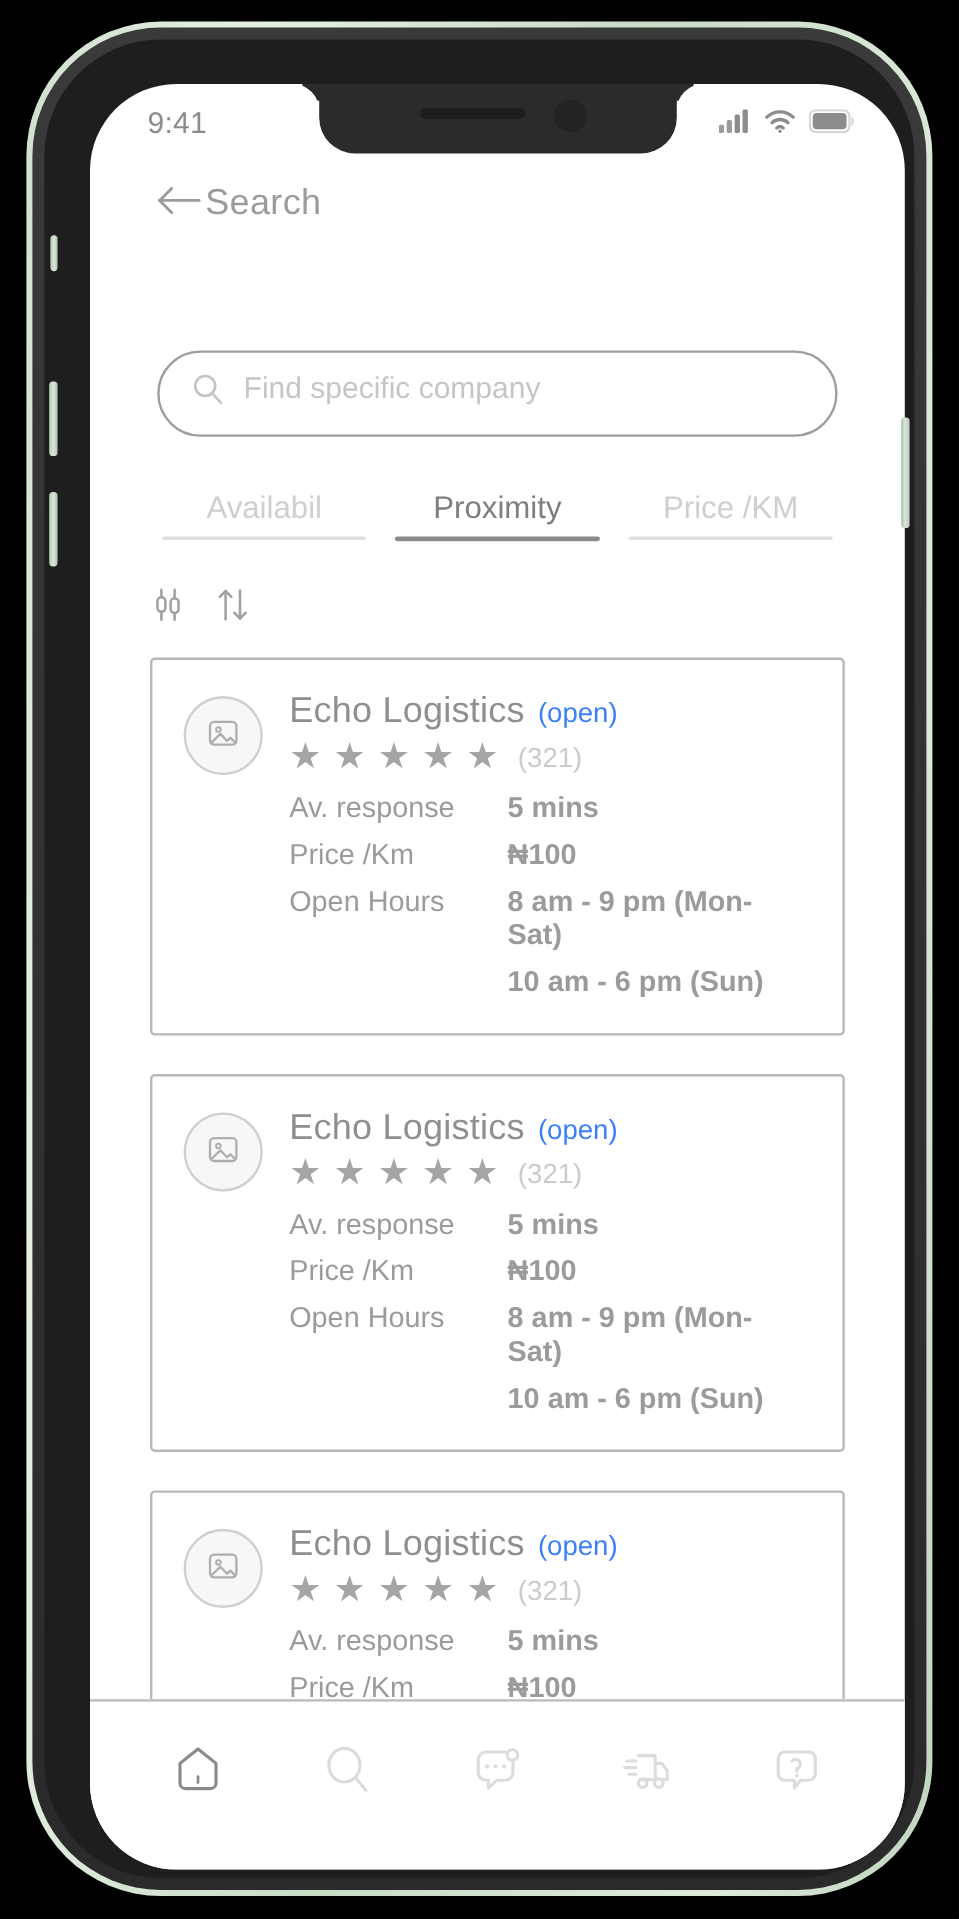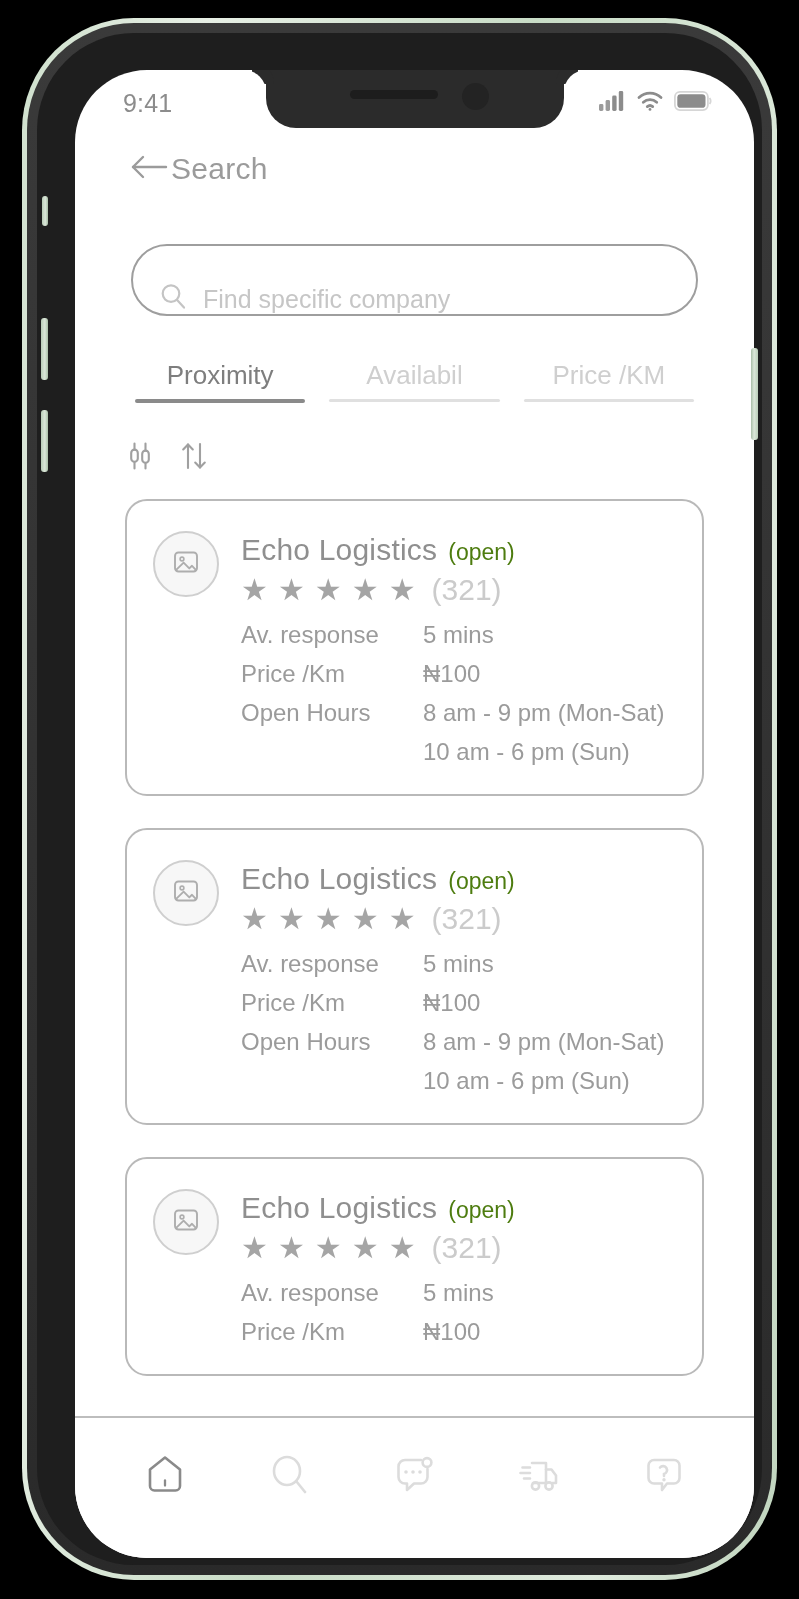--- a/index.html
+++ b/index.html
@@ -188,24 +188,25 @@
     overflow: hidden;
   }
 
   
   .search-wrap { padding: 38px 56px 0 56px; }
   .search-box {
     height: 72px;
     border: 2px solid #9e9e9e;
     border-radius: 38px;
     display: flex;
-    align-items: flex-end;
-    padding: 0 26px;
+    align-items: flex-start;
+    padding: 16px 26px;
     box-sizing: border-box;
     gap: 16px;
+    margin-top: 48px;
   }
   .search-input {
     border: none;
     outline: none;
     background: transparent;
     font-family: "Liberation Sans", sans-serif;
     font-size: 25px;
     color: #8a8a8a;
     width: 100%;
     padding: 0;
@@ -247,21 +248,21 @@
     font-size: 24px;
     color: #a2a2a2;
   }
   .found-actions { display: flex; align-items: center; gap: 24px; }
   .icon-btn { cursor: pointer; display:flex; align-items:center; }
 
   
   .cards { padding: 24px 50px 0 50px; }
   .card {
     border: 2px solid #b9b9b9;
-    border-radius: 22px;
+    border-radius: 4px;
     padding: 26px 30px 28px 26px;
     margin-bottom: 32px;
     box-sizing: border-box;
   }
   .card-head {
     display: flex;
     align-items: flex-start;
     gap: 22px;
   }
   .avatar {
@@ -280,47 +281,46 @@
     gap: 11px;
     margin-bottom: 6px;
   }
   .company-name {
     font-size: 30px;
     color: #8f8f8f;
     letter-spacing: .2px;
   }
   .company-status {
     font-size: 23px;
-    color: #4d7c0f;
-    margin-top: 12px;
+    color: #3b82f6;
   }
   .stars-row {
     display: flex;
     align-items: center;
     gap: 10px;
     margin: 4px 0 14px 0;
   }
   .star {
     font-size: 30px;
     color: #a5a5a5;
     line-height: 1;
   }
   .rating-count {
-    font-size: 30px;
+    font-size: 23px;
     color: #cbcbcb;
     margin-left: 6px;
   }
   .spec-row {
     display: flex;
     margin-top: 11px;
     font-size: 24px;
     color: #9b9b9b;
   }
   .spec-label { width: 182px; min-width: 182px; }
-  .spec-value { flex: 1; }
+  .spec-value { flex: 1; font-weight: bold; }
   .spec-row.cont .spec-label { visibility: hidden; }
 
   
   .bottom-nav {
     position: absolute;
     bottom: 0;
     left: 0;
     width: 100%;
     height: 142px;
     background: #ffffff;
@@ -398,26 +398,26 @@
                   <svg width="28" height="28" viewBox="0 0 28 28">
                     <circle cx="12" cy="11.6" r="8.3" fill="none" stroke="#c4c4c4" stroke-width="2.2"></circle>
                     <path d="M18.1 18.1 L25 25.6" stroke="#c4c4c4" stroke-width="2.2" stroke-linecap="round"></path>
                   </svg>
                 </span>
                 <input class="search-input" type="text" placeholder="Find specific company" style="">
               </div>
             </div>
 
             <div class="tabs">
+              <div class="tab">
+                <span>Availabil</span>
+                <div class="tab-underline"></div>
+              </div>
               <div class="tab active">
                 <span>Proximity</span>
-                <div class="tab-underline"></div>
-              </div>
-              <div class="tab">
-                <span>Availabil</span>
                 <div class="tab-underline"></div>
               </div>
               <div class="tab">
                 <span>Price /KM</span>
                 <div class="tab-underline"></div>
               </div>
             </div>
 
             <div class="found-row">
               <div class="found-actions">

